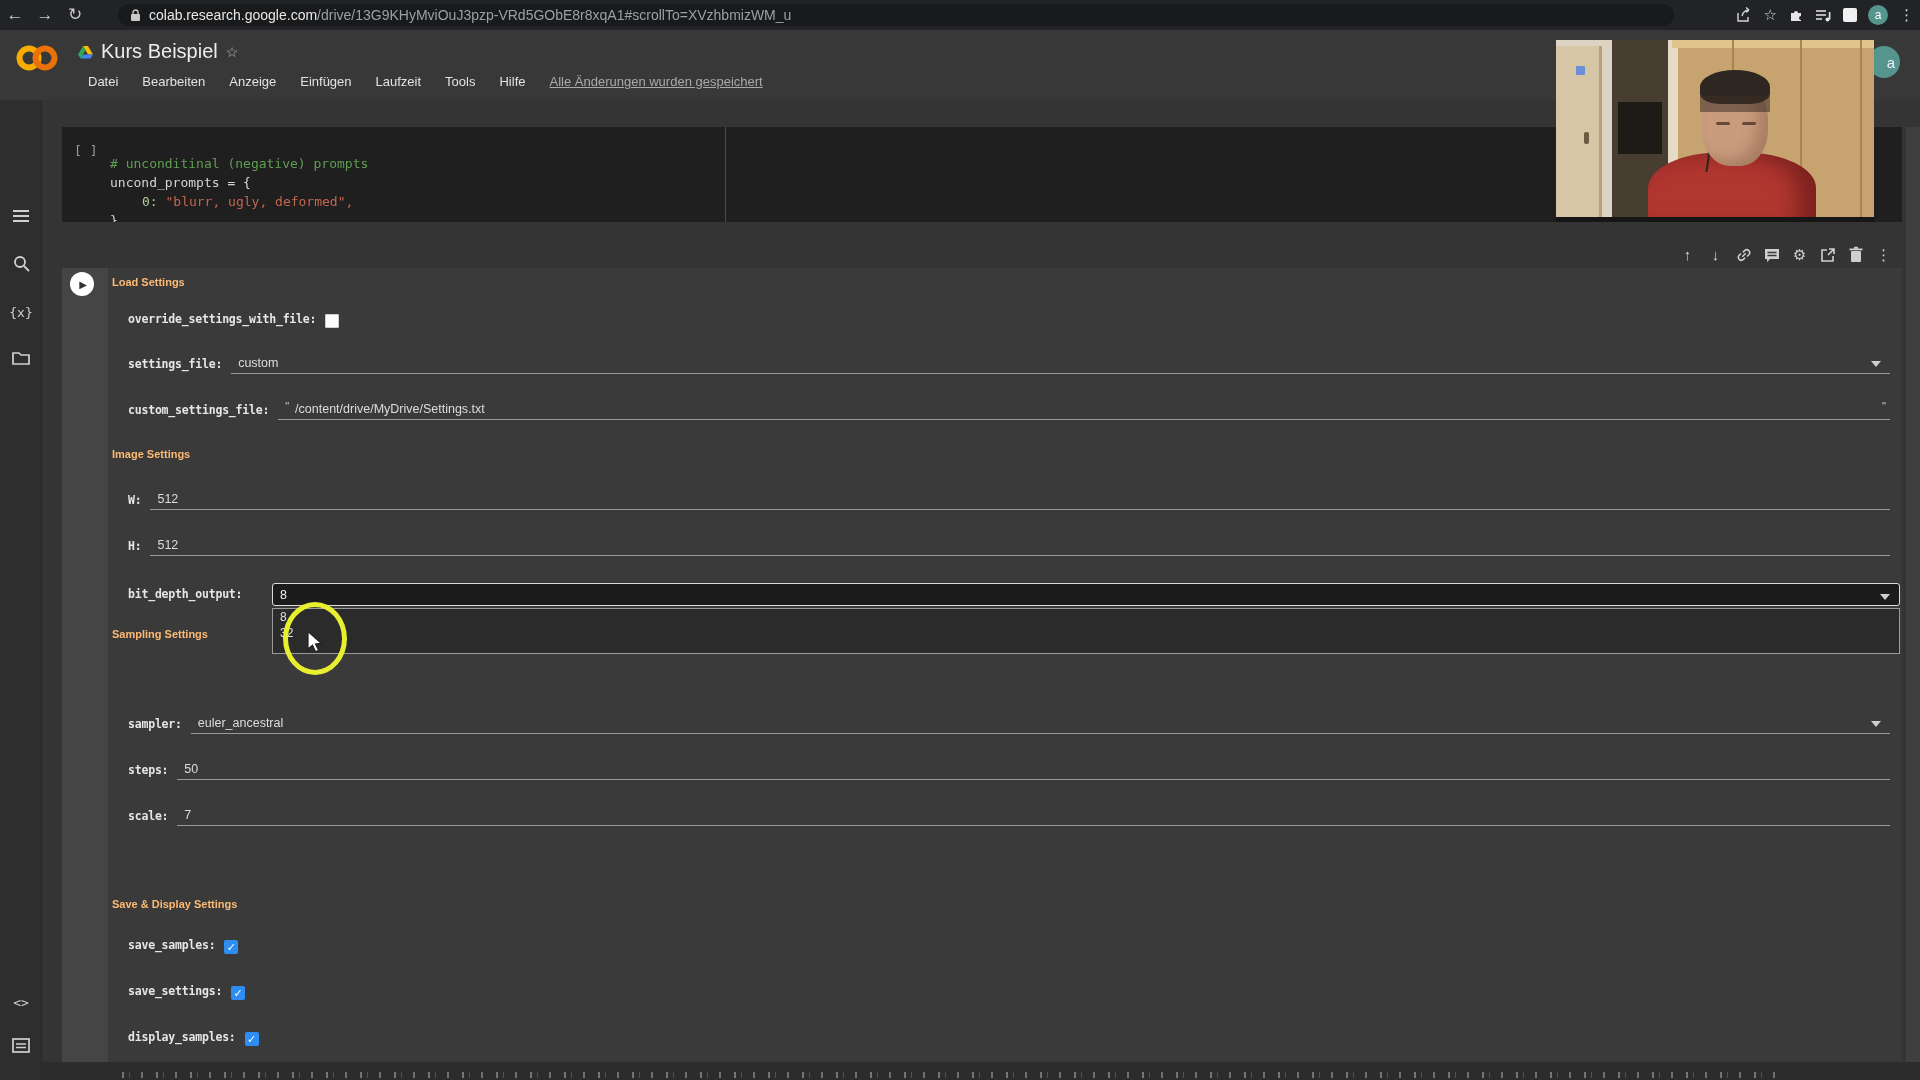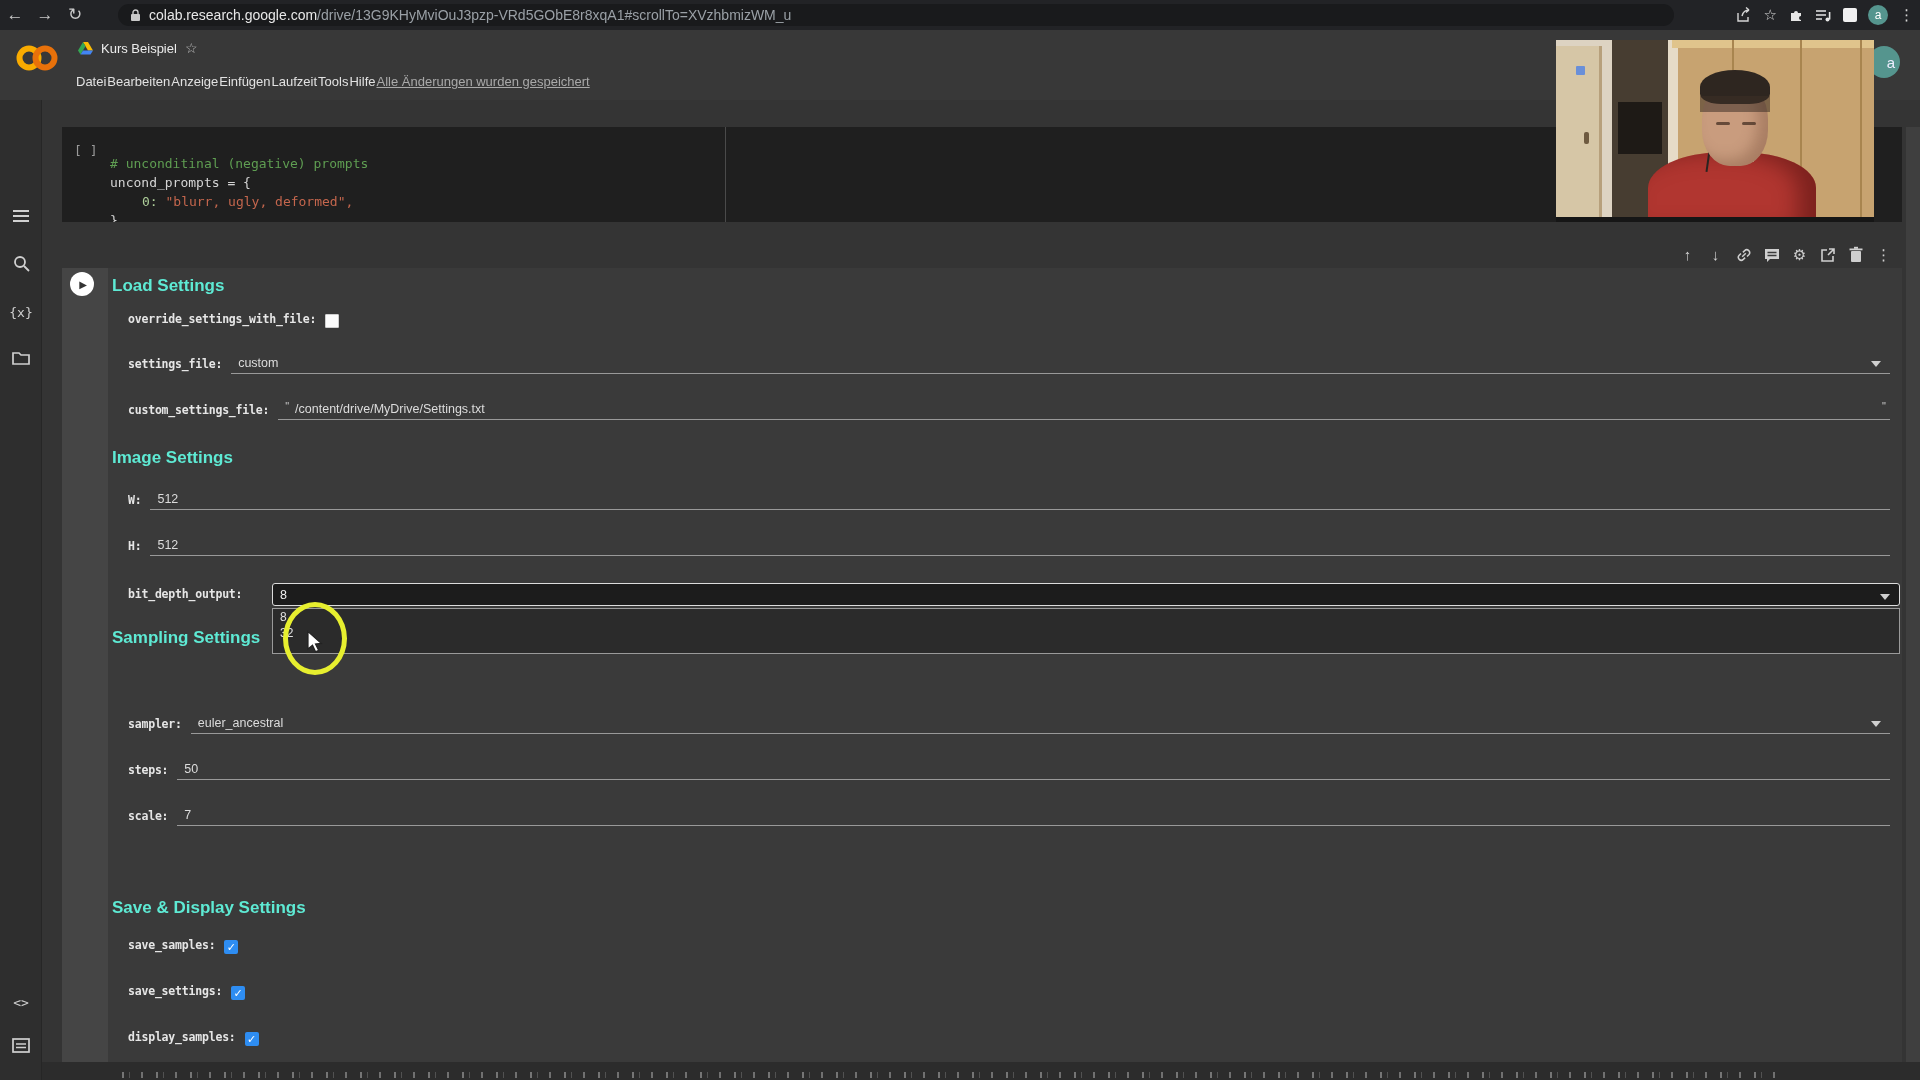--- a/index.html
+++ b/index.html
@@ -16,23 +16,23 @@
   .chrome-right { position:absolute; right:6px; top:0; height:30px; display:flex; align-items:center; gap:11px; }
   .chrome-right svg { display:block; }
   .chrome-ico { color:#d6d6d6; font-size:15px; cursor:pointer; }
   .mini-avatar { width:20px; height:20px; border-radius:50%; background:#55958e; color:#fff; font-size:12px; display:flex; align-items:center; justify-content:center; cursor:pointer; }
   .tabsquare { width:14px; height:14px; background:#f1f1f1; border-radius:2px; cursor:pointer; }
 
   
   .colab-header { position:absolute; left:0; top:30px; width:1920px; height:70px; background:#383838; z-index:5; }
   .co-logo { position:absolute; left:14px; top:12px; cursor:pointer; }
   .title-row { position:absolute; left:78px; top:10px; display:flex; align-items:center; gap:8px; }
-  .nb-title { color:#ececec; font-size:13px; cursor:text; }
+  .nb-title { color:#ececec; font-size:20px; cursor:text; }
   .hdr-star { color:#bdbdbd; font-size:14px; cursor:pointer; }
-  .menu-row { position:absolute; left:76px; top:44px; display:flex; gap:1px; align-items:center; }
+  .menu-row { position:absolute; left:88px; top:44px; display:flex; gap:24px; align-items:center; }
   .menu-item { color:#e2e2e2; font-size:13px; cursor:pointer; }
   .save-status { color:#a9a9a9; font-size:13px; text-decoration:underline; cursor:pointer; }
 
   
   .toolbar-strip { position:absolute; left:42px; top:100px; width:1878px; height:27px; background:#2e2e2e; z-index:4; }
   .tb-btn { position:absolute; top:0; height:27px; line-height:27px; color:#d2d2d2; font-size:13px; cursor:pointer; }
   .collapse-caret { position:absolute; right:22px; top:7px; cursor:pointer; }
 
   
   .sidebar { position:absolute; left:0; top:100px; width:42px; height:980px; background:#2e2e2e; border-right:1px solid #262626; z-index:4; }
@@ -52,21 +52,21 @@
   
   .cell-toolbar { position:absolute; left:1678px; top:245px; display:flex; gap:9px; align-items:center; z-index:6; }
   .ct-ico { width:19px; height:19px; display:flex; align-items:center; justify-content:center; color:#cfcfcf; font-size:15px; cursor:pointer; }
 
   
   .form-cell { position:absolute; left:62px; top:268px; width:1840px; height:794px; background:#3a3a3a; z-index:2; }
   .gutter { position:absolute; left:62px; top:268px; width:46px; height:794px; background:#454545; z-index:2; }
   .run-btn { position:absolute; left:70px; top:272px; width:24px; height:24px; border-radius:50%; background:#fff; color:#333;
              display:flex; align-items:center; justify-content:center; font-size:10px; padding-left:2px; cursor:pointer; z-index:3; }
 
-  .fheading { position:absolute; left:112px; color:#5eead4; font-size:17px; font-weight:bold; z-index:3; }
+  .fheading { position:absolute; left:112px; color:#fdba74; font-size:11px; font-weight:bold; z-index:3; }
   .frow { position:absolute; left:128px; right:30px; display:flex; align-items:flex-end; z-index:3; }
   .flabel { font:bold 11.5px "DejaVu Sans Mono", monospace; letter-spacing:-0.2px; color:#e6e6e6; margin-right:9px; padding-bottom:3px; white-space:pre; }
   .fline { flex:1; border-bottom:1px solid #999; display:flex; align-items:flex-end; padding:0 4px 3px 7px; min-height:18px;
            font-size:12.5px; color:#dcdcdc; position:relative; cursor:text; }
   .fline .grow { flex:1; }
   .caret-down { position:absolute; right:9px; bottom:6px; width:0; height:0; border-left:5px solid transparent; border-right:5px solid transparent; border-top:6px solid #cfcfcf; }
   .quote { color:#c9c9c9; font-size:11px; position:relative; top:-4px; }
   .cb { width:14px; height:14px; margin-bottom:1px; cursor:pointer; }
   .cb.unchecked { background:#fdfdfd; border:1px solid #cfcfcf; border-radius:1px; }
   .cb.checked { background:#2e8df2; border-radius:2px; color:#fff; font-size:11px; line-height:14px; text-align:center; }

